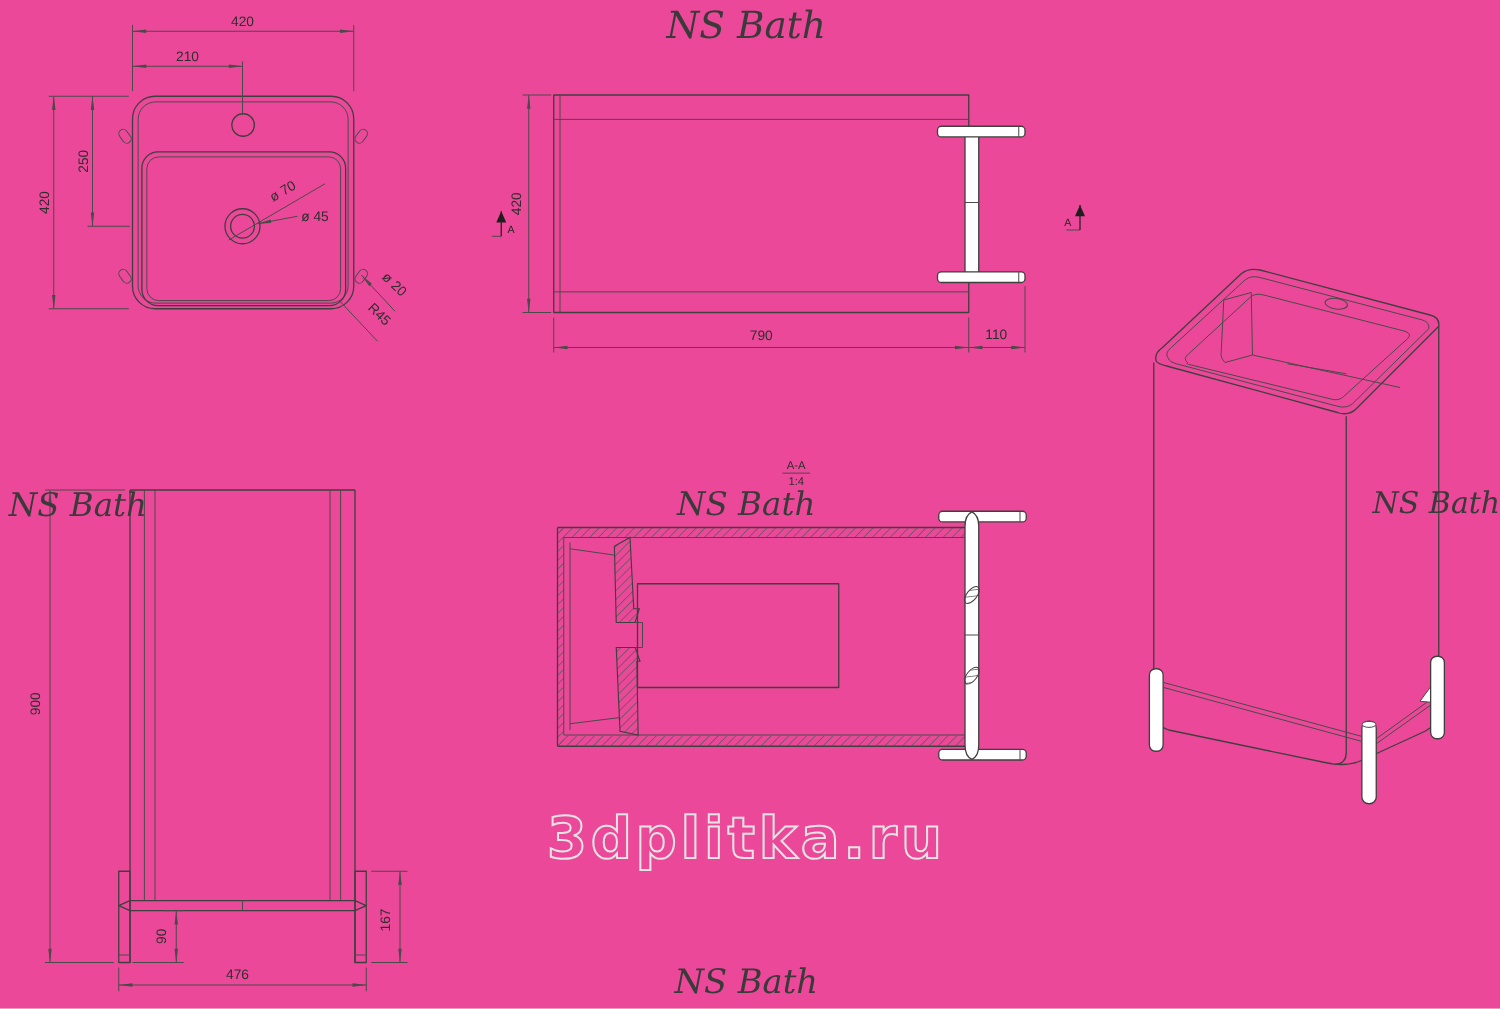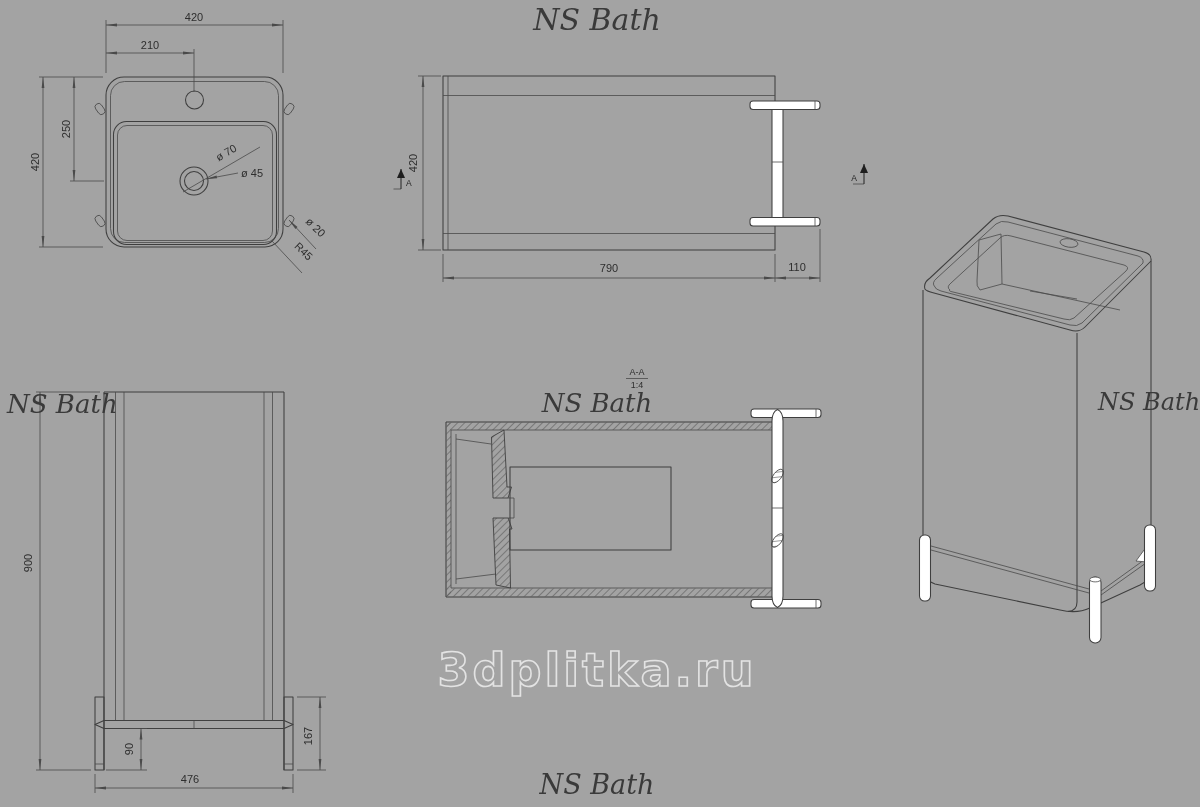--- a/index.html
+++ b/index.html
@@ -1,16 +1,16 @@
 <!DOCTYPE html>
 <html><head>
 <meta charset="utf-8">
 <style>
   html,body{margin:0;padding:0;background:#fff;}
-  .stage{position:relative;width:1200px;height:807px;background:#a3a3a3;overflow:hidden;}
+  .stage{position:relative;width:1200px;height:807px;background:#ec4899;overflow:hidden;}
   svg{display:block;}
   .ln{stroke:#3f3f3f;stroke-width:1.05;fill:none;stroke-linecap:butt;stroke-linejoin:round;}
   .ln2{stroke:#4a4a4a;stroke-width:.8;fill:none;}
   .fillw{fill:#ffffff;}
   .dimln{stroke:#4a4a4a;stroke-width:.8;fill:none;}
   .dim{font-family:"Liberation Sans","DejaVu Sans",sans-serif;font-size:11px;fill:#2e2e2e;}
   .dimsm{font-family:"Liberation Sans","DejaVu Sans",sans-serif;font-size:9px;fill:#2e2e2e;}
   .secA{font-family:"Liberation Sans","DejaVu Sans",sans-serif;font-size:8.5px;fill:#222;}
   .logo{font-family:"DejaVu Serif","Liberation Serif",serif;font-style:italic;fill:#3a3a3a;}
   .wm{font-family:"DejaVu Sans","Liberation Sans",sans-serif;font-weight:bold;font-size:46px;

